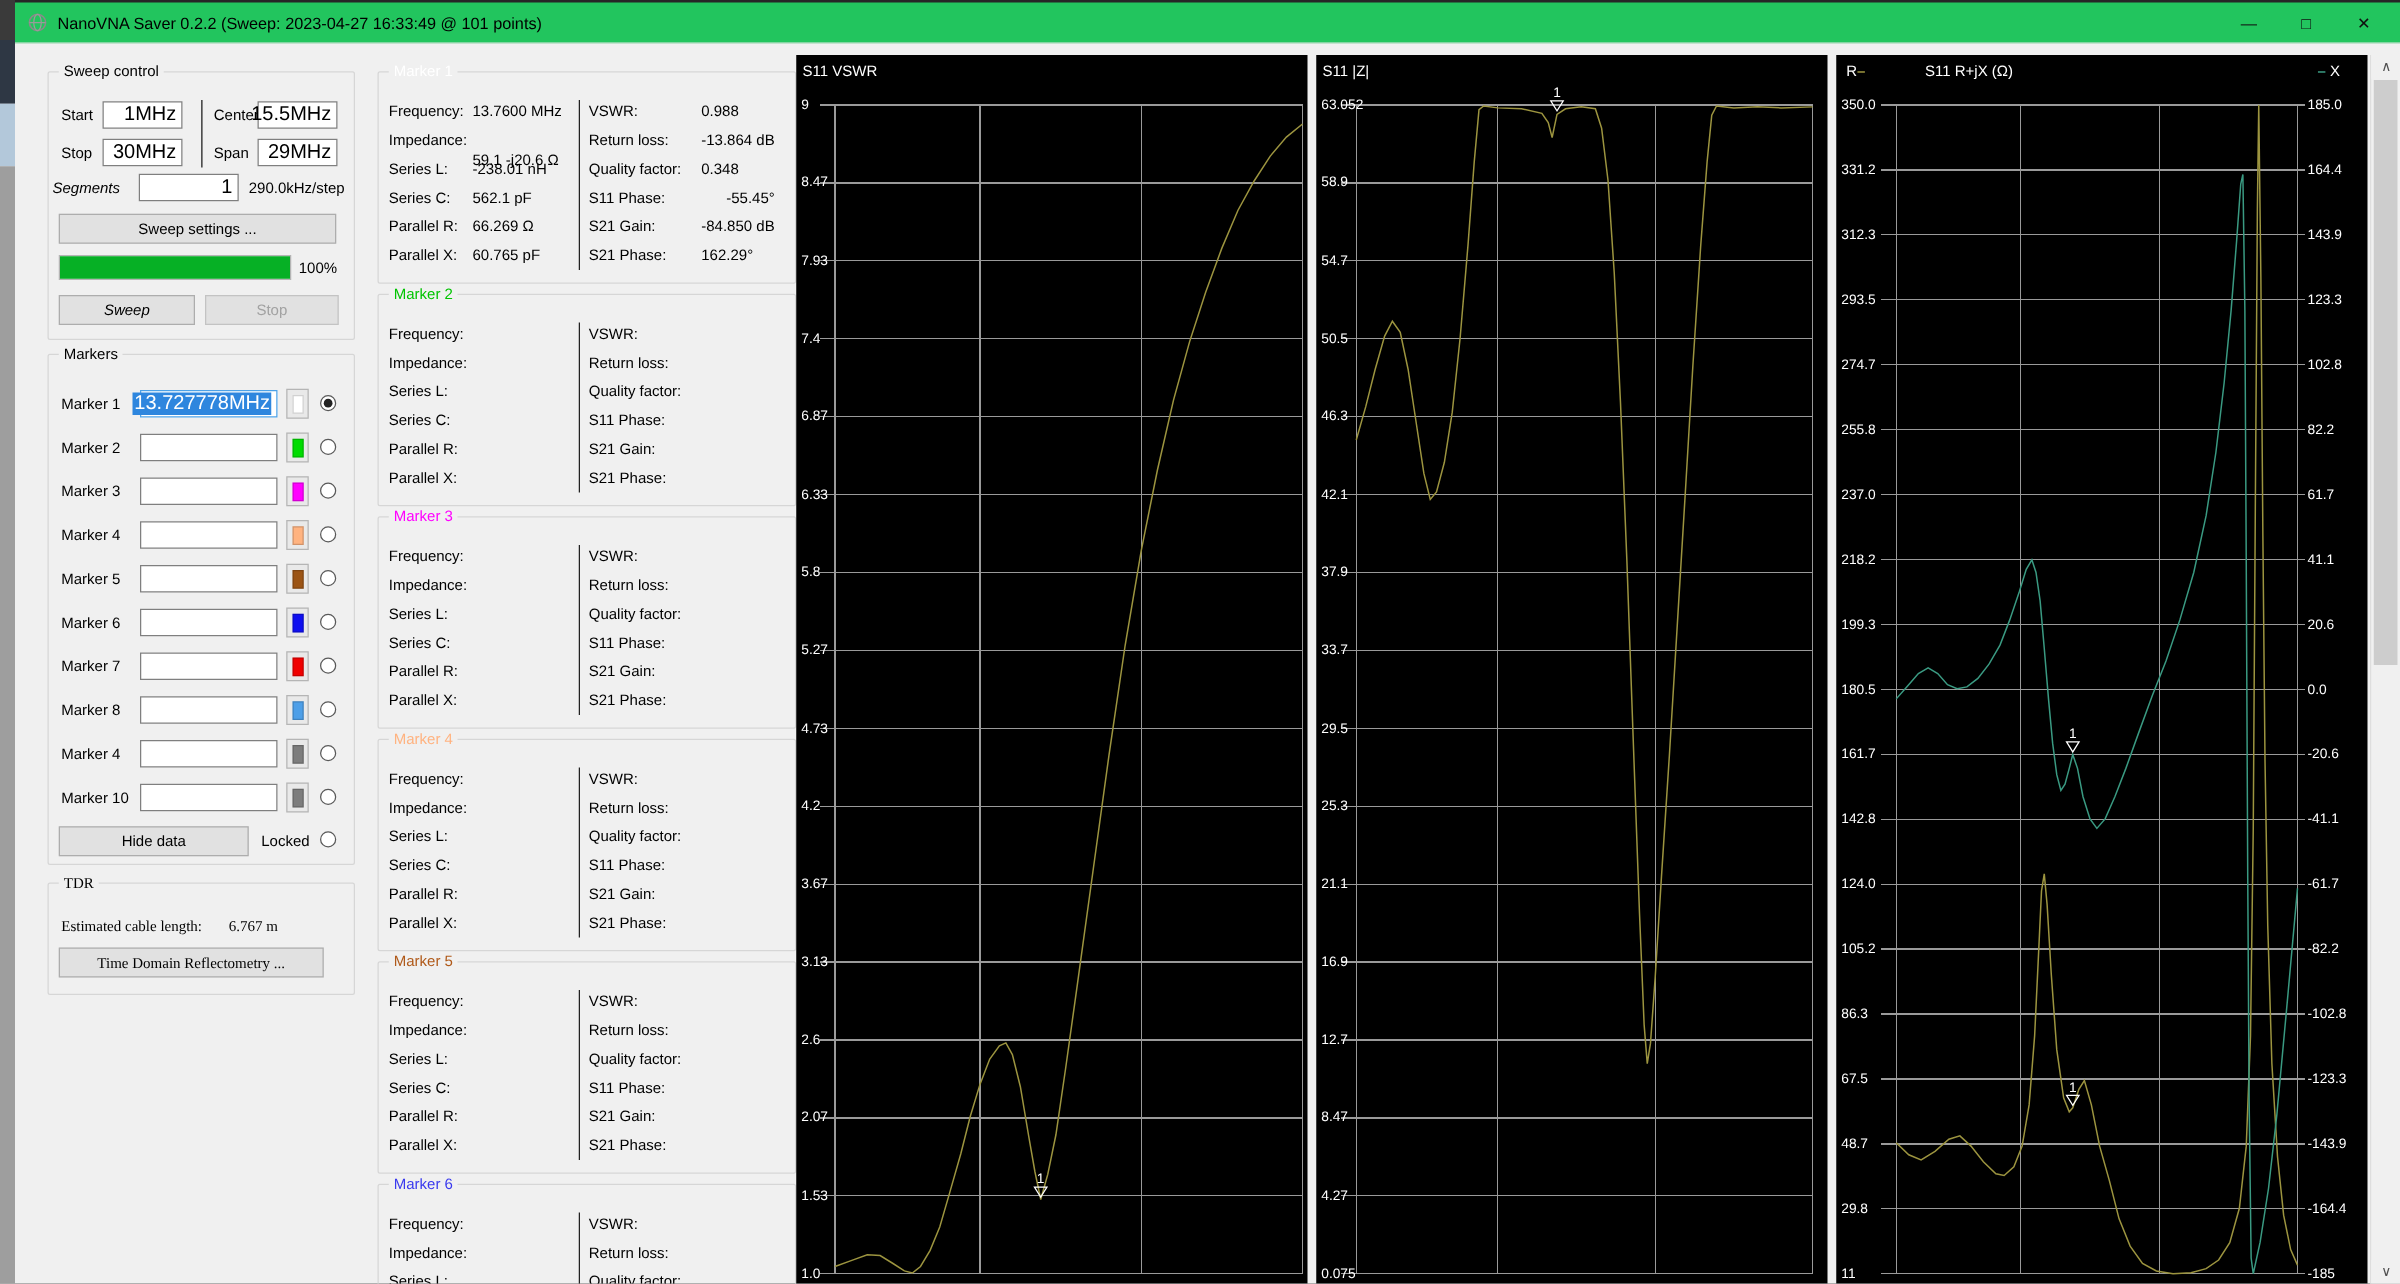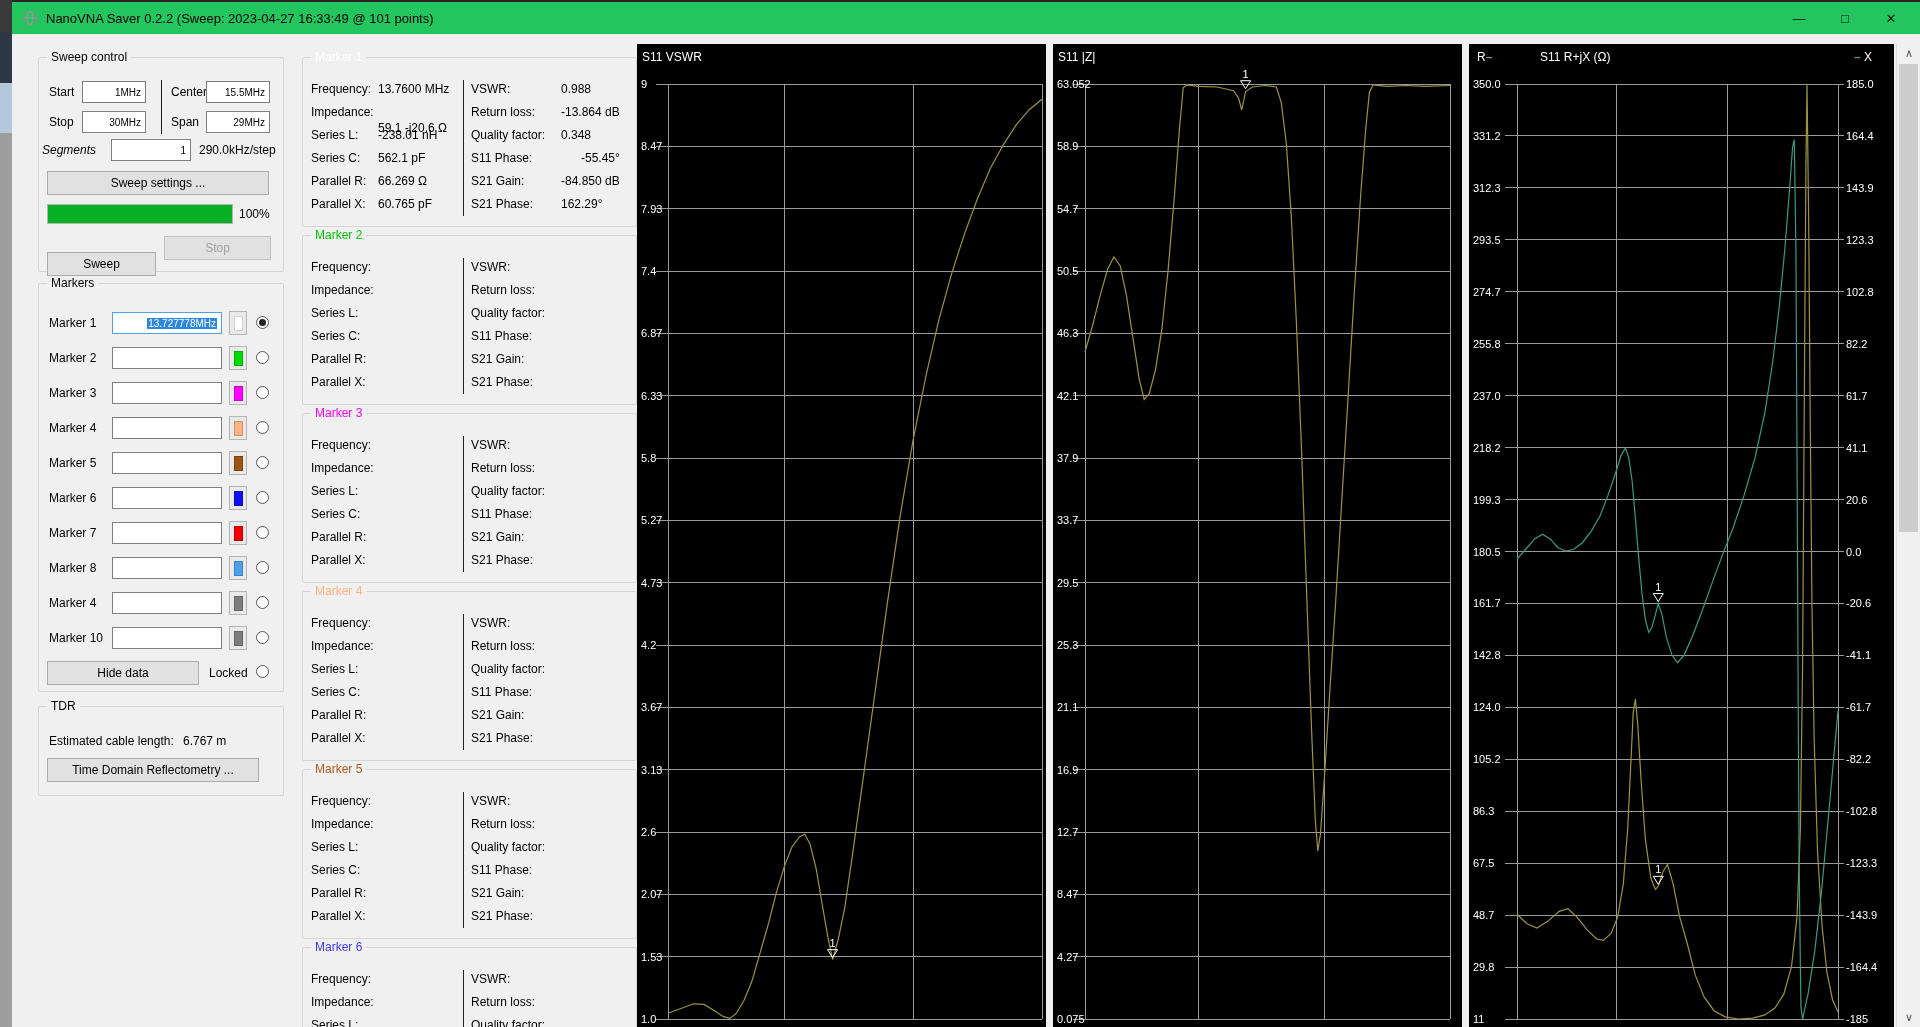--- a/index.html
+++ b/index.html
@@ -11,21 +11,21 @@
   .titlebar{position:absolute;left:12px;top:0;width:1908px;height:32px;background:#22c55e;
             border-top:2px solid #262626;border-bottom:1px solid #e8e8e8;display:flex;align-items:center;}
   .title-text{font-size:13px;margin-left:8px;white-space:nowrap;}
   .win-controls{position:absolute;right:6px;top:0;height:32px;display:flex;}
   .win-btn{width:46px;height:32px;display:flex;align-items:center;justify-content:center;
            font-size:13px;color:#111;cursor:default;}
   
   .groupbox{position:absolute;border:1px solid #d6d6d6;border-radius:2px;}
   .gb-title{position:absolute;top:-8px;left:8px;background:#f0f0f0;padding:0 4px;font-size:12px;line-height:15px;white-space:nowrap;}
   .lbl{position:absolute;font-size:12px;line-height:14px;white-space:nowrap;}
-  .tb-input{position:absolute;background:#fff;border:1px solid #7f7f7f;font-size:10px;
+  .tb-input{position:absolute;background:#fff;border:1px solid #7f7f7f;font-size:16px;
             display:flex;align-items:center;justify-content:flex-end;padding:0 4px;box-sizing:border-box;}
   .tb-input.focused{border:1px solid #4da2e8;}
   .sel-text{color:#fff;padding:0 1px;}
   .btn{position:absolute;background:#e1e1e1;border:1px solid #adadad;font-size:12px;
        display:flex;align-items:center;justify-content:center;box-sizing:border-box;}
   .btn.disabled{color:#a2a2a2;border-color:#c3c3c3;}
   .vline{position:absolute;width:1px;background:#1a1a1a;}
   .pbar{position:absolute;background:#e6e6e6;border:1px solid #b4b4b4;box-sizing:border-box;}
   .pfill{height:100%;}
   .radio{position:absolute;width:13px;height:13px;border:1px solid #595959;border-radius:50%;background:#fff;box-sizing:border-box;}
@@ -83,21 +83,21 @@
     <div class="tb-input" style="left:167px;top:53px;width:64px;height:22px;">29MHz</div>
     <div class="vline" style="left:122px;top:22px;height:54px;"></div>
     <span class="lbl" style="left:3px;top:85px;font-style:italic;">Segments</span>
     <div class="tb-input" style="left:72px;top:81px;width:80px;height:22px;">1</div>
     <span class="lbl" style="left:160px;top:85px;">290.0kHz/step</span>
     <div class="btn" style="left:8px;top:113px;width:222px;height:24px;">Sweep settings ...</div>
     <div class="pbar" style="left:8px;top:146px;width:186px;height:20px;">
       <div class="pfill" id="pfill" style="background: rgb(6, 176, 37); width: 100%;"></div>
     </div>
     <span class="lbl" style="left:200px;top:149px;">100%</span>
-    <div class="btn" style="left:8px;top:194px;width:109px;height:24px;">Sweep</div>
+    <div class="btn" style="left:8px;top:178px;width:109px;height:24px;font-style:italic;">Sweep</div>
     <div class="btn disabled" style="left:125px;top:178px;width:107px;height:24px;">Stop</div>
   </div>
 
   <div class="groupbox" id="markers-group" style="left:38px;top:283px;width:244px;height:407px;">
     <span class="gb-title">Markers</span>
     <div class="btn" style="left:8px;top:377px;width:152px;height:24px;">Hide data</div>
     <span class="lbl" style="left:170px;top:382px;">Locked</span>
     <div class="radio" style="left:217px;top:381px;"></div>
   <span class="lbl" style="left: 10px; top: 32px;">Marker 1</span>
       <div class="tb-input focused" style="left: 73px; top: 28px; width: 110px; height: 22px;">
@@ -156,21 +156,21 @@
       </div>
       <div class="radio" style="left: 217px; top: 312px;"></div>
       <span class="lbl" style="left: 10px; top: 347px;">Marker 10</span>
       <div class="tb-input" style="left: 73px; top: 343px; width: 110px; height: 22px;"></div>
       <div class="swatch" style="left: 190px; top: 342px;">
         <div class="swatch-color" style="background: rgb(125, 125, 125);"></div>
       </div>
       <div class="radio" style="left: 217px; top: 347px;"></div>
     </div>
 
-  <div class="groupbox" style="left:38px;top:706px;width:244px;height:88px;">
+  <div class="groupbox" style="left:38px;top:706px;width:244px;height:88px;font-family:Liberation Serif, serif;">
     <span class="gb-title">TDR</span>
     <span class="lbl" style="left:10px;top:27px;">Estimated cable length:</span>
     <span class="lbl" style="left:144px;top:27px;">6.767 m</span>
     <div class="btn" style="left:8px;top:51px;width:212px;height:24px;">Time Domain Reflectometry ...</div>
   </div>
 
   <div id="marker-col">
       <div class="groupbox" style="left: 302px; top: 57px; width: 333px; height: 168px;">
         <span class="gb-title" style="color: rgb(255, 255, 255);">Marker 1</span>
         <div class="mdiv" style="left: 160px; top: 22px; height: 136px;"></div>

